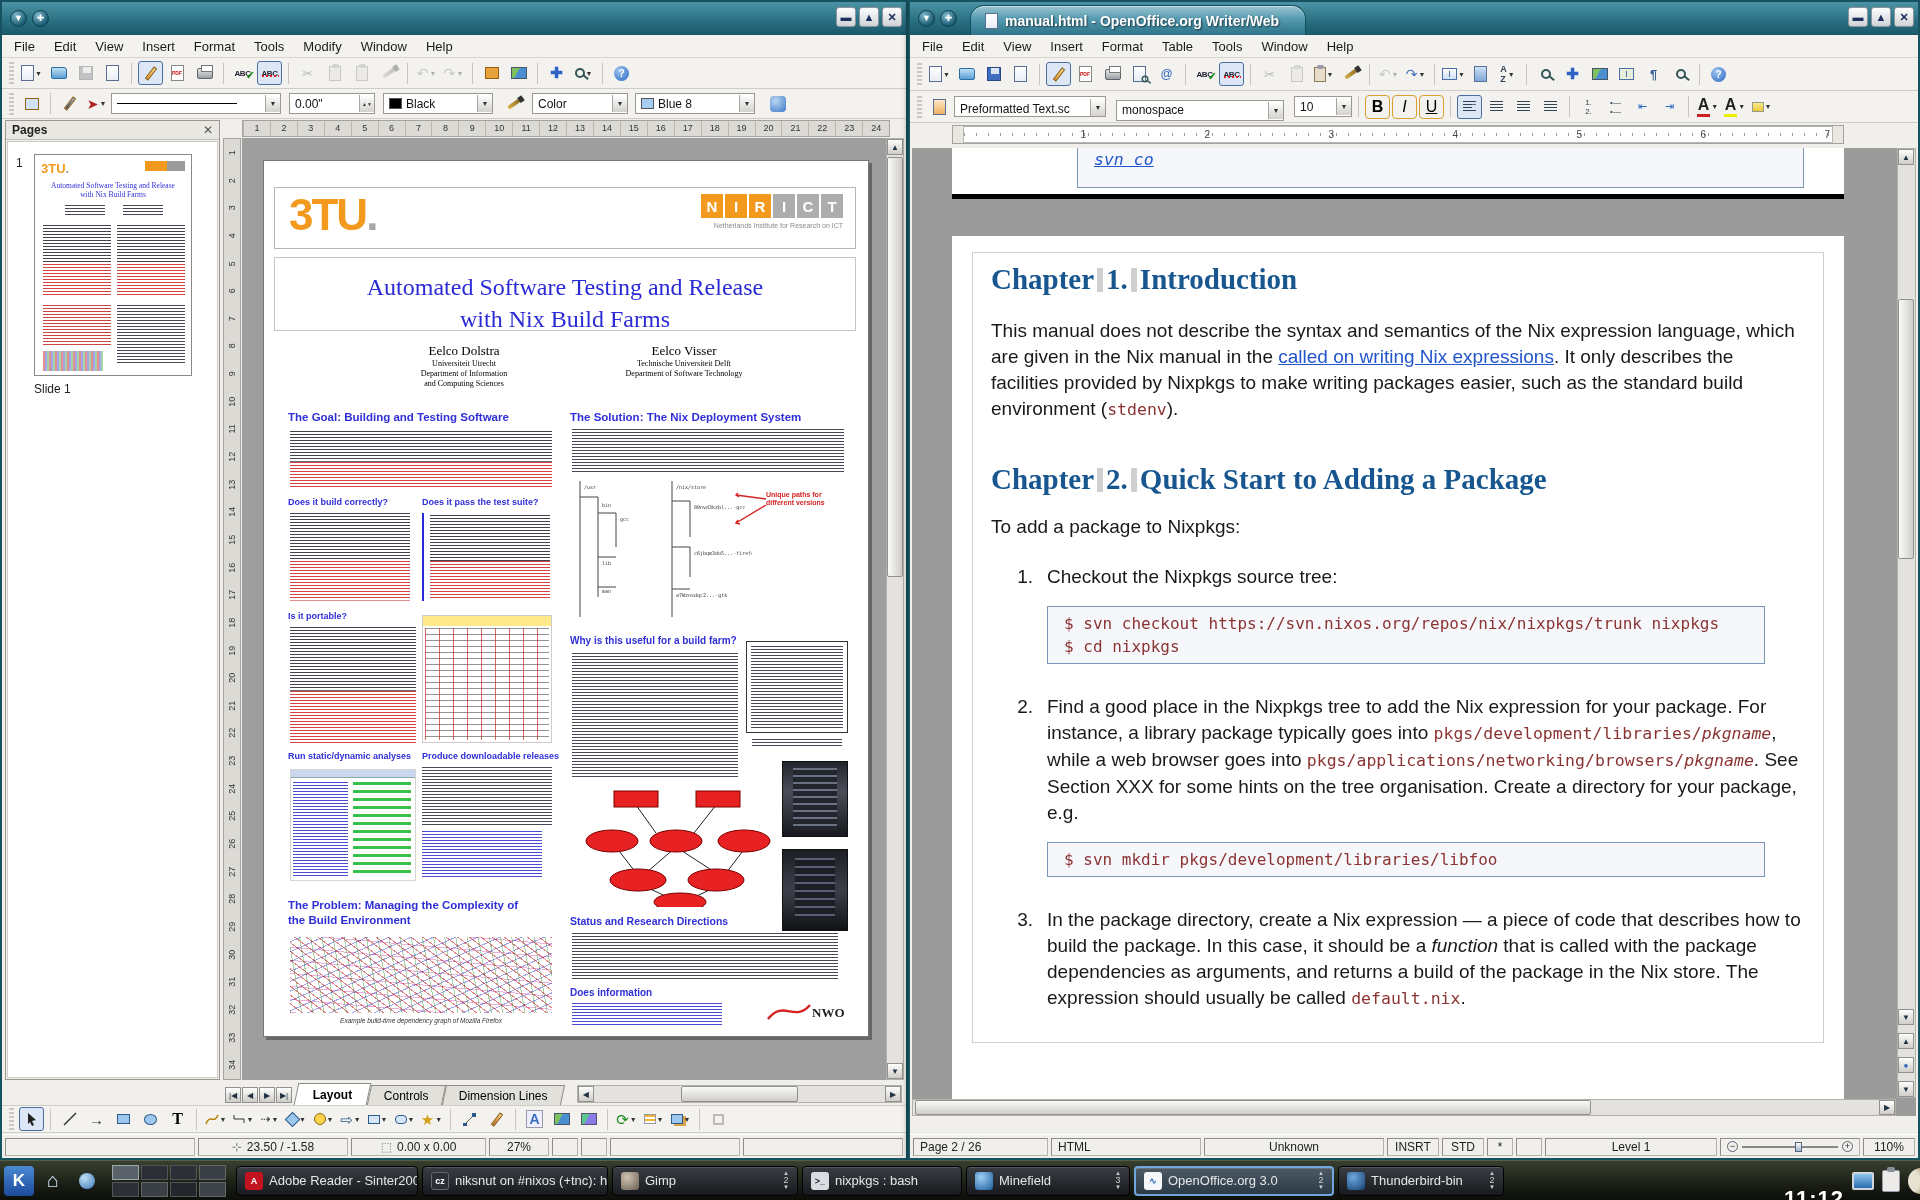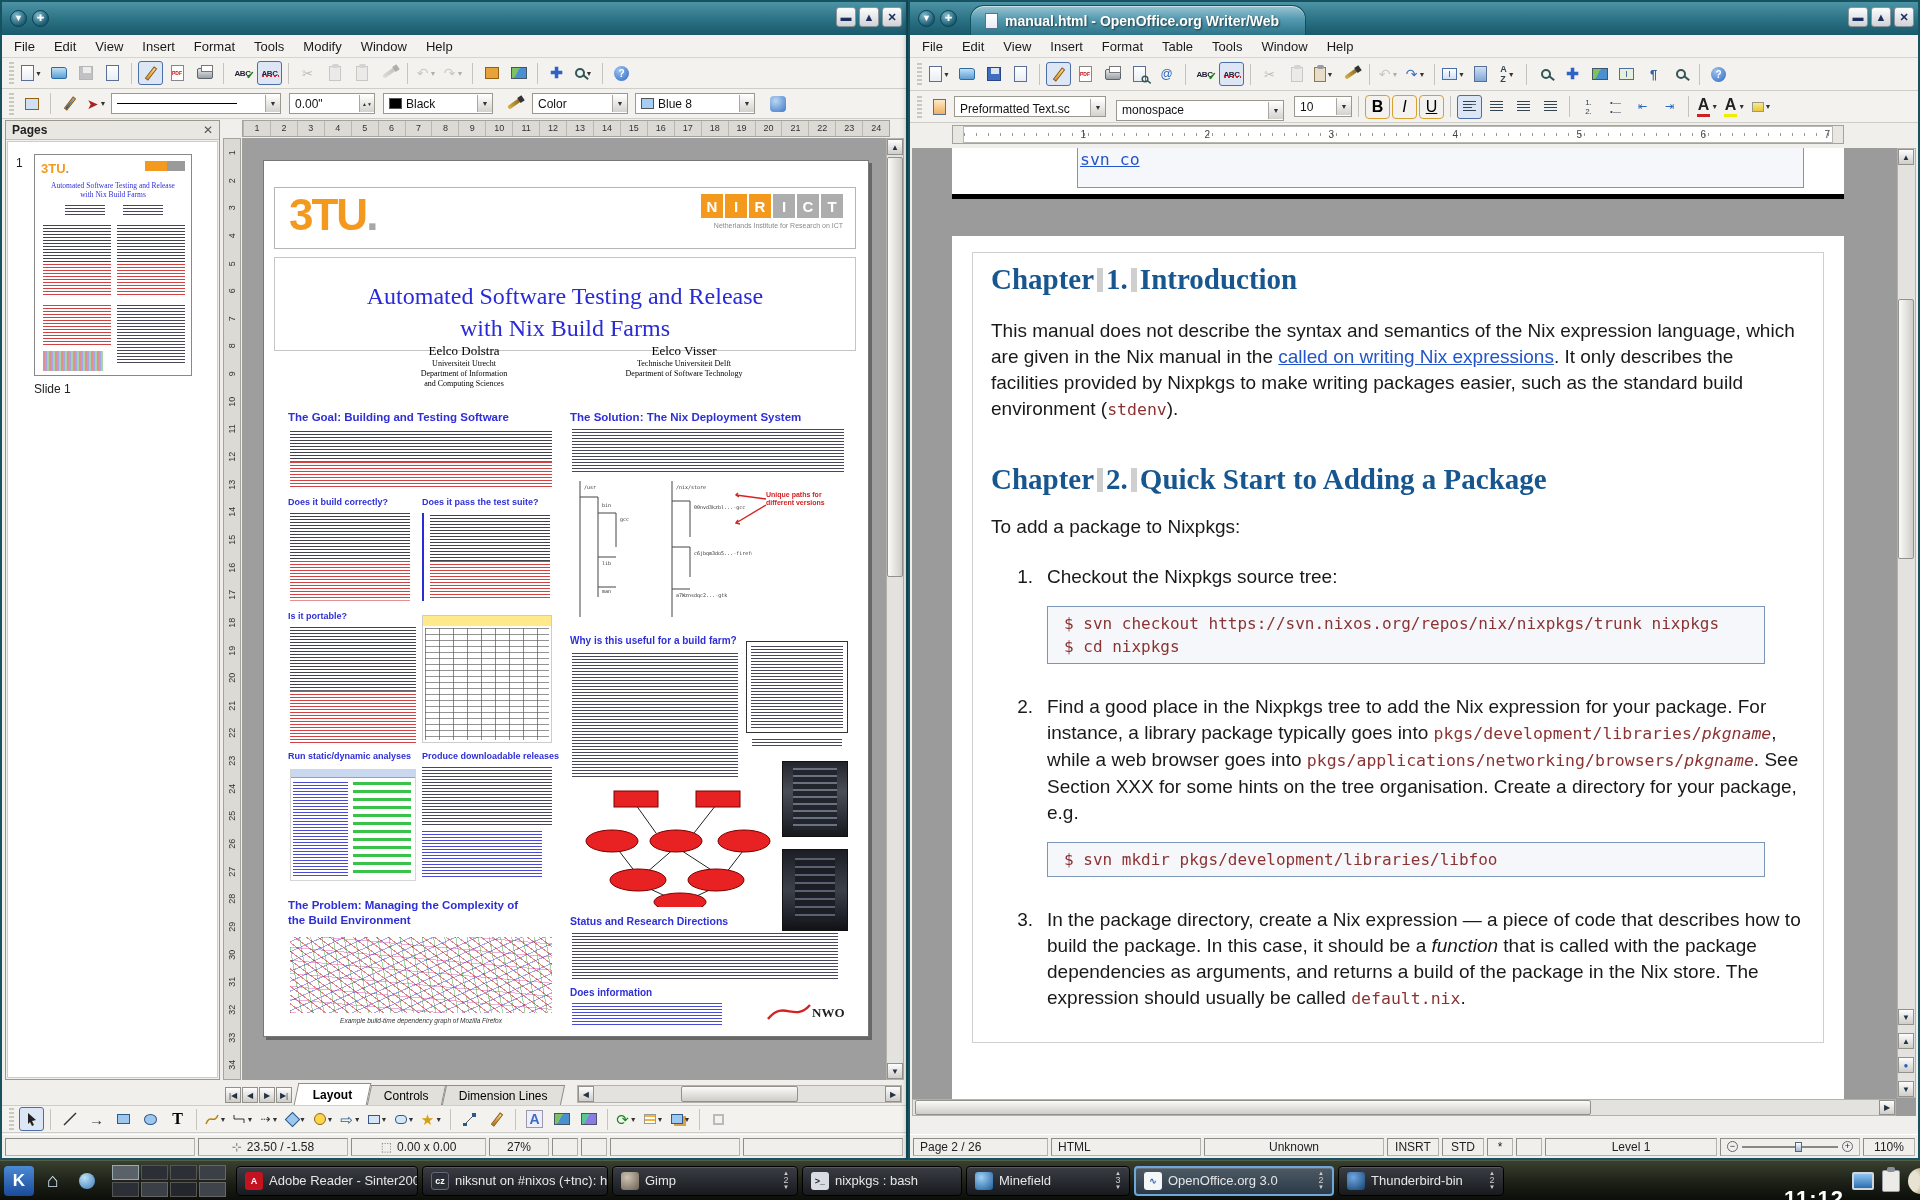--- a/index.html
+++ b/index.html
@@ -373,21 +373,21 @@
           <span style="width:22px;height:24px;background:#f39a1e;color:#fff;font-weight:bold;font-size:15px;display:flex;align-items:center;justify-content:center;">N</span>
           <span style="width:22px;height:24px;background:#f39a1e;color:#fff;font-weight:bold;font-size:15px;display:flex;align-items:center;justify-content:center;">I</span>
           <span style="width:22px;height:24px;background:#f39a1e;color:#fff;font-weight:bold;font-size:15px;display:flex;align-items:center;justify-content:center;">R</span>
           <span style="width:22px;height:24px;background:#adadad;color:#fff;font-weight:bold;font-size:15px;display:flex;align-items:center;justify-content:center;">I</span>
           <span style="width:22px;height:24px;background:#adadad;color:#fff;font-weight:bold;font-size:15px;display:flex;align-items:center;justify-content:center;">C</span>
           <span style="width:22px;height:24px;background:#adadad;color:#fff;font-weight:bold;font-size:15px;display:flex;align-items:center;justify-content:center;">T</span>
         </div>
         <span class="abs" style="right:12px;top:34px;font-size:7px;color:#8a8a8a;">Netherlands Institute for Research on ICT</span>
       </div>
 
-      <div class="abs" style="left:10px;top:96px;width:582px;height:94px;border:1px solid #c5c5c5;text-align:center;font-family:'Liberation Serif',serif;color:#2a2ad6;font-size:24px;line-height:32px;padding-top:22px;">
+      <div class="abs" style="left:10px;top:96px;width:582px;height:74px;border:1px solid #c5c5c5;text-align:center;font-family:'Liberation Serif',serif;color:#2a2ad6;font-size:24px;line-height:32px;padding-top:13px;">
         <div>Automated Software Testing and Release</div>
         <div>with Nix Build Farms</div>
       </div>
 
       <div class="abs" style="left:110px;top:182px;width:180px;text-align:center;font-family:'Liberation Serif',serif;">
         <div style="font-size:13px;">Eelco Dolstra</div>
         <div style="font-size:8px;line-height:10px;">Universiteit Utrecht</div>
         <div style="font-size:8px;line-height:10px;">Department of Information</div>
         <div style="font-size:8px;line-height:10px;">and Computing Sciences</div>
       </div>
@@ -881,21 +881,21 @@
         <span style="flex: 1 1 0%; text-align: right; font-size: 10px; color: rgb(68, 68, 68); background: repeating-linear-gradient(90deg, rgb(153, 153, 153) 0px, rgb(153, 153, 153) 1px, transparent 1px, transparent 12px) 0px 50% / 100% 3px no-repeat; padding-right: 2px;">5</span>
         <span style="flex: 1 1 0%; text-align: right; font-size: 10px; color: rgb(68, 68, 68); background: repeating-linear-gradient(90deg, rgb(153, 153, 153) 0px, rgb(153, 153, 153) 1px, transparent 1px, transparent 12px) 0px 50% / 100% 3px no-repeat; padding-right: 2px;">6</span>
         <span style="flex: 1 1 0%; text-align: right; font-size: 10px; color: rgb(68, 68, 68); background: repeating-linear-gradient(90deg, rgb(153, 153, 153) 0px, rgb(153, 153, 153) 1px, transparent 1px, transparent 12px) 0px 50% / 100% 3px no-repeat; padding-right: 2px;">7</span>
       </div>
   </div>
 
   <div id="docarea">
 
     <div class="docpage" style="top:0;height:46px;">
       <div style="position:absolute;left:125px;right:40px;top:-20px;height:60px;border:1px solid #7a97b8;background:#f5f7fa;"></div>
-      <a class="doclink mono" style="position:absolute;left:128px;top:2px;">svn co</a>
+      <a class="doclink mono" style="position:absolute;left:142px;top:2px;font-style:italic;">svn co</a>
     </div>
     <div class="abs" style="left:40px;width:892px;top:46px;height:5px;background:#000;"></div>
 
     <div class="docpage" style="top:88px;height:1000px;">
       <div style="position:absolute;inset:16px 20px auto 20px;border:1px solid #cfcfcf;padding:10px 18px 30px 18px;">
         <div class="dochead">
           <span>Chapter</span><span class="hmark"></span><span>1.</span><span class="hmark"></span><span>Introduction</span>
         </div>
         <p class="docbody" style="margin-top:22px;">
           <span>This manual does not describe the syntax and semantics of the Nix expression language, which are given in the Nix manual in the </span><a class="doclink">called on writing Nix expressions</a><span>. It only describes the facilities provided by Nixpkgs to make writing packages easier, such as the standard build environment (</span><span class="mono">stdenv</span><span>).</span>

